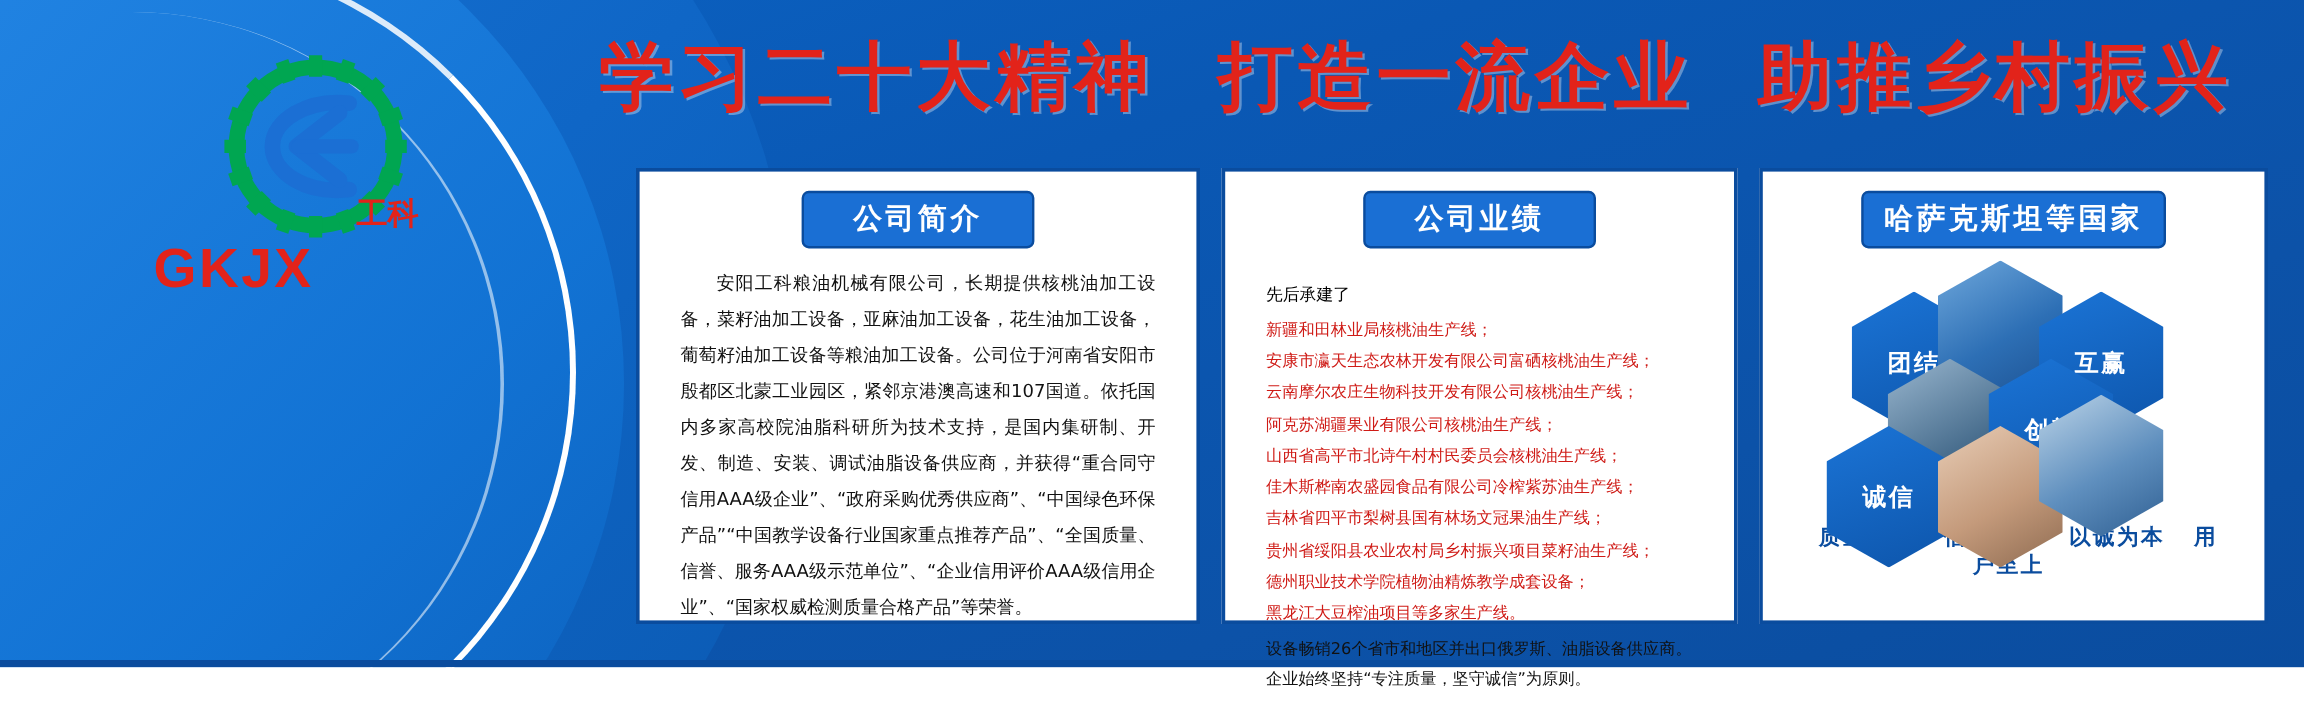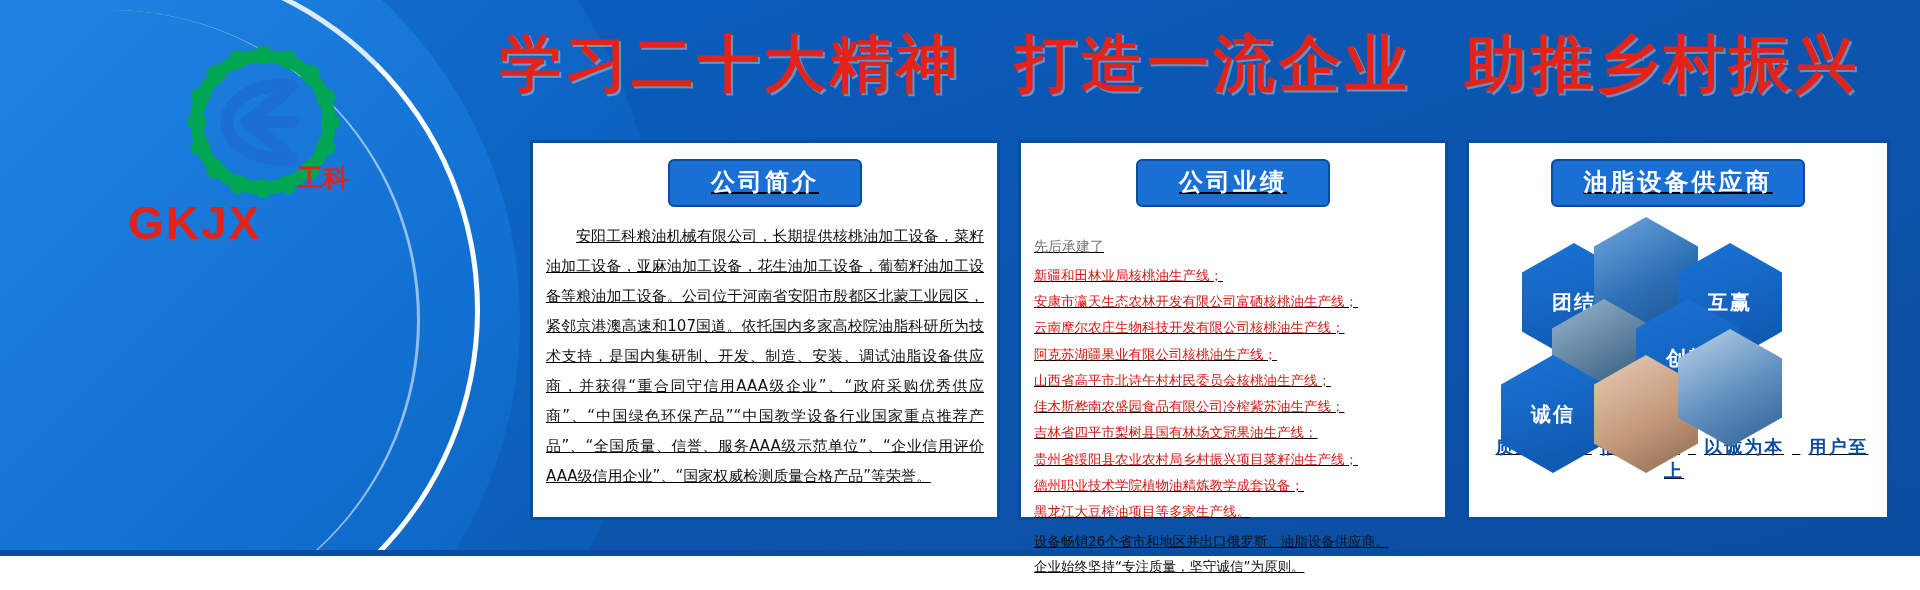--- a/index.html
+++ b/index.html
@@ -139,22 +139,21 @@
     width: 1360px;
     height: 380px;
     display: flex;
     gap: 18px;
   }
   .panel {
     background: #ffffff;
     border: 3px solid #0a4c9e;
     box-sizing: border-box;
     position: relative;
-    padding: 22px 13px;
-    text-decoration: underline;
+    padding: 22px 34px;
   }
   .panel.p1 { width: 470px; }
   .panel.p2 { width: 430px; }
   .panel.p3 { width: 424px; background: #ffffff; }
 
   .panel-title {
     width: 190px;
     margin: -6px auto 14px auto;
     background: #1a6fd4;
     color: #ffffff;
@@ -172,21 +171,21 @@
   .body-text {
     font-size: 15px;
     line-height: 2.0;
     color: #111111;
     text-align: justify;
     text-indent: 2em;
     font-family: "DejaVu Sans", sans-serif;
   }
   .perf-lead {
     font-size: 14px;
-    color: #737373;
+    color: #000000;
     line-height: 1.9;
     font-family: "DejaVu Sans", sans-serif;
     margin-top: 26px;
   }
   .perf-list {
     list-style: none;
     margin: 2px 0 4px 0;
     padding: 0;
   }
   .perf-list li {
@@ -312,21 +311,21 @@
         <li>吉林省四平市梨树县国有林场文冠果油生产线；</li>
         <li>贵州省绥阳县农业农村局乡村振兴项目菜籽油生产线；</li>
         <li>德州职业技术学院植物油精炼教学成套设备；</li>
         <li>黑龙江大豆榨油项目等多家生产线。</li>
       </ul>
       <div class="perf-tail">设备畅销26个省市和地区并出口俄罗斯、油脂设备供应商。</div>
       <div class="perf-tail">企业始终坚持“专注质量，坚守诚信”为原则。</div>
     </div>
 
     <div class="panel p3">
-      <div class="panel-title">油脂设备供应商</div>
+      <div class="panel-title">哈萨克斯坦等国家</div>
 
       <div class="hex-area">
         <div class="hex word" style="left:28px; top:22px;margin-left:12px;">团结</div>
         <div class="hex pic-a" style="left:112px; top:-4px;"></div>
         <div class="hex word" style="left:196px; top:22px;">互赢</div>
         <div class="hex pic-b" style="left:70px; top:78px;"></div>
         <div class="hex word" style="left:154px; top:78px;">创新</div>
         <div class="hex word" style="left:19px; top:134px;">诚信</div>
         <div class="hex pic-c" style="left:112px; top:134px;"></div>
         <div class="hex pic-d" style="left:196px; top:108px;"></div>

